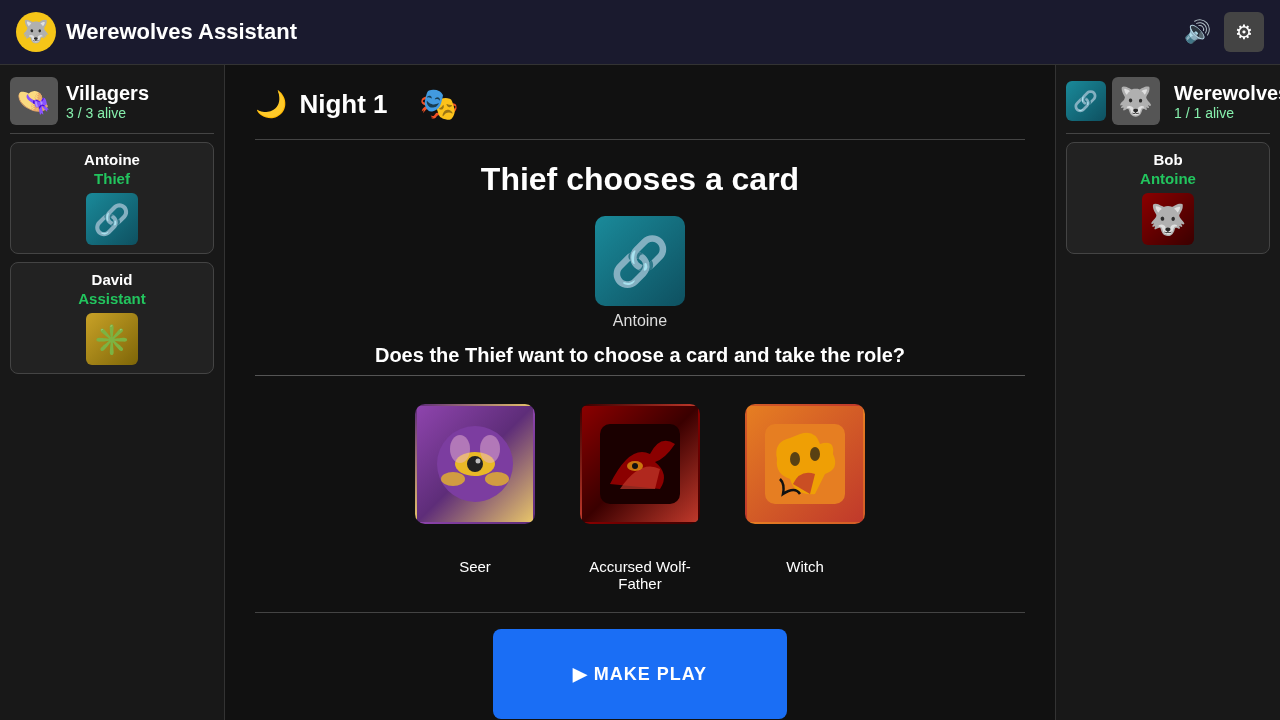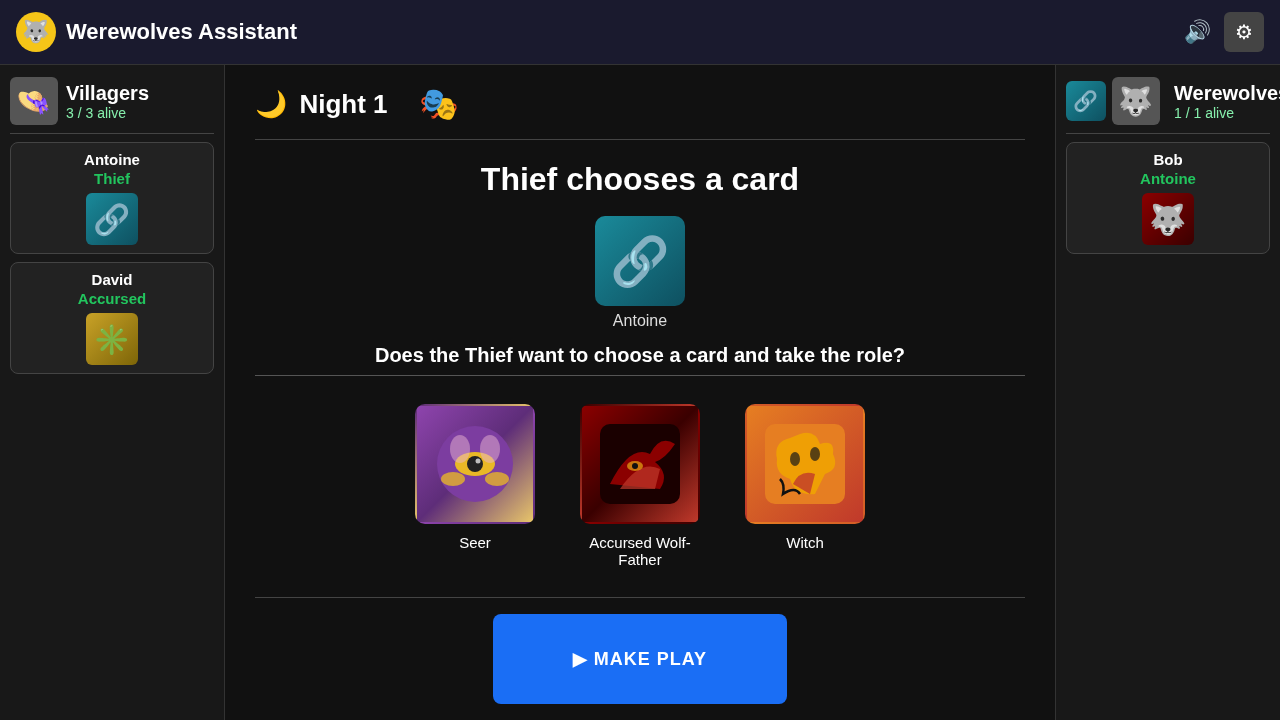--- a/index.html
+++ b/index.html
@@ -245,20 +245,21 @@
       justify-content: center;
       font-size: 56px;
       border: 2px solid transparent;
       transition: border 0.2s;
     }
     .choice-label {
       font-size: 15px;
       color: #fff;
       text-align: center;
       max-width: 130px;
+      margin-top: 24px;
     }
 
     
     .bottom-bar {
       margin-top: auto;
       width: 100%;
       border-top: 1px solid #444;
       display: flex;
       justify-content: center;
       align-items: center;
@@ -335,21 +336,21 @@
       <div class="player-name">Antoine</div>
       <div class="player-role">Thief</div>
       <div class="player-card-img card-thief">
         <span style="font-size:30px;">🔗</span>
       </div>
     </div>
 
 
     <div class="player-card">
       <div class="player-name">David</div>
-      <div class="player-role">Accursed</div>
+      <div class="player-role">Assistant</div>
       <div class="player-card-img card-villager">
         <span style="font-size:30px;">✳️</span>
       </div>
     </div>
   </aside>
 
   <main class="center">
 
     <div class="night-bar">
       <span class="night-icon">🌙</span>

